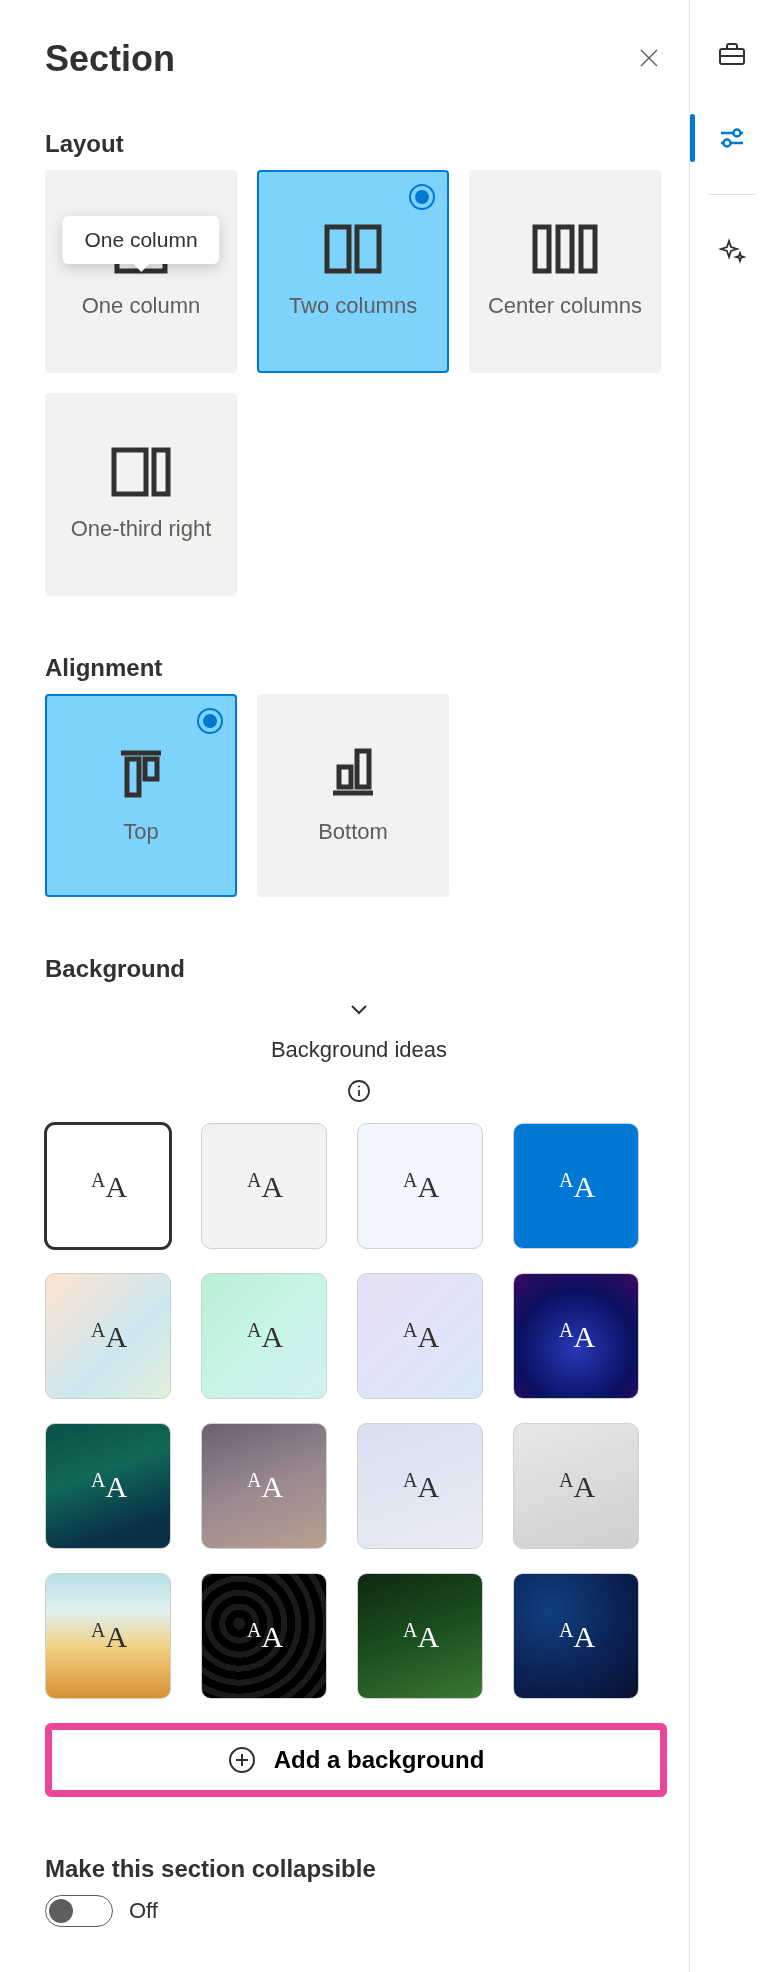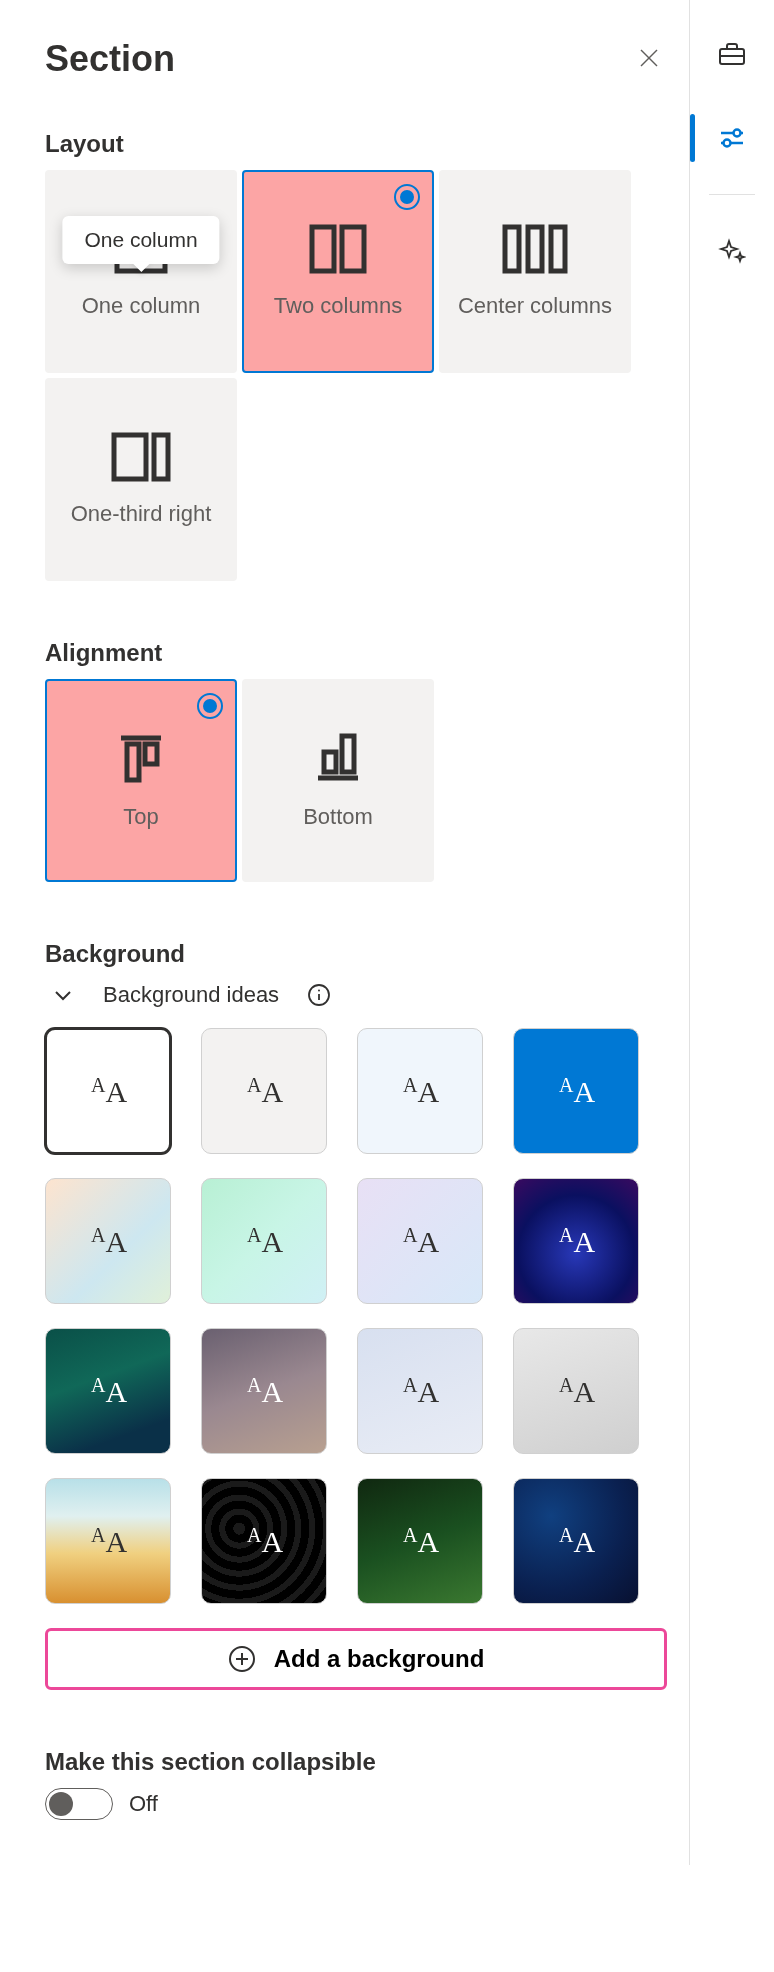--- a/index.html
+++ b/index.html
@@ -70,39 +70,39 @@
     font-size: 24px;
     font-weight: 700;
     margin-bottom: 12px;
   }
   .section-label.spaced {
     margin-top: 58px;
   }
   .option-grid {
     display: flex;
     flex-wrap: wrap;
-    gap: 5px;
+    gap: 20px;
   }
   .option-card {
     width: 192px;
     height: 203px;
     background: #f3f2f1;
     border: 2px solid transparent;
     border-radius: 4px;
     display: flex;
     flex-direction: column;
     align-items: center;
     justify-content: center;
     gap: 16px;
     position: relative;
     cursor: pointer;
   }
   .option-card.selected {
     border: 2px solid #0078d4;
-    background: #fca5a5;
+    background: #7dd3fc;
   }
   .option-card .radio-dot {
     position: absolute;
     top: 12px;
     right: 12px;
     width: 26px;
     height: 26px;
     border-radius: 50%;
     border: 2px solid #0078d4;
     display: none;
@@ -145,23 +145,24 @@
     left: 50%;
     transform: translateX(-50%);
     border-left: 10px solid transparent;
     border-right: 10px solid transparent;
     border-top: 10px solid #fff;
     filter: drop-shadow(0 3px 2px rgba(0,0,0,0.1));
   }
   .bg-ideas-row {
     display: flex;
     align-items: center;
-    gap: 28px;
+    gap: 16px;
     margin: 14px 0 20px 6px;
     font-size: 22px;
+    flex-direction: column;
   }
   .bg-swatches {
     display: flex;
     flex-wrap: wrap;
     gap: 24px 30px;
   }
   .bg-swatch {
     width: 126px;
     height: 126px;
     border-radius: 10px;
@@ -183,22 +184,22 @@
     font-weight: 400;
     letter-spacing: -2px;
   }
   .bg-swatch .aa.dark { color: #323130; }
   .bg-swatch .aa.light { color: #fff; }
   .bg-swatch .aa sup { font-size: 20px; vertical-align: 10px; letter-spacing:0; }
 
   .add-bg-btn {
     width: 100%;
     margin-top: 24px;
-    height: 62px;
-    border: 3px solid #ec4899;
+    height: 74px;
+    border: 7px solid #ec4899;
     border-radius: 6px;
     background: #fff;
     font-size: 24px;
     font-weight: 600;
     display: flex;
     align-items: center;
     justify-content: center;
     gap: 18px;
     cursor: pointer;
   }

